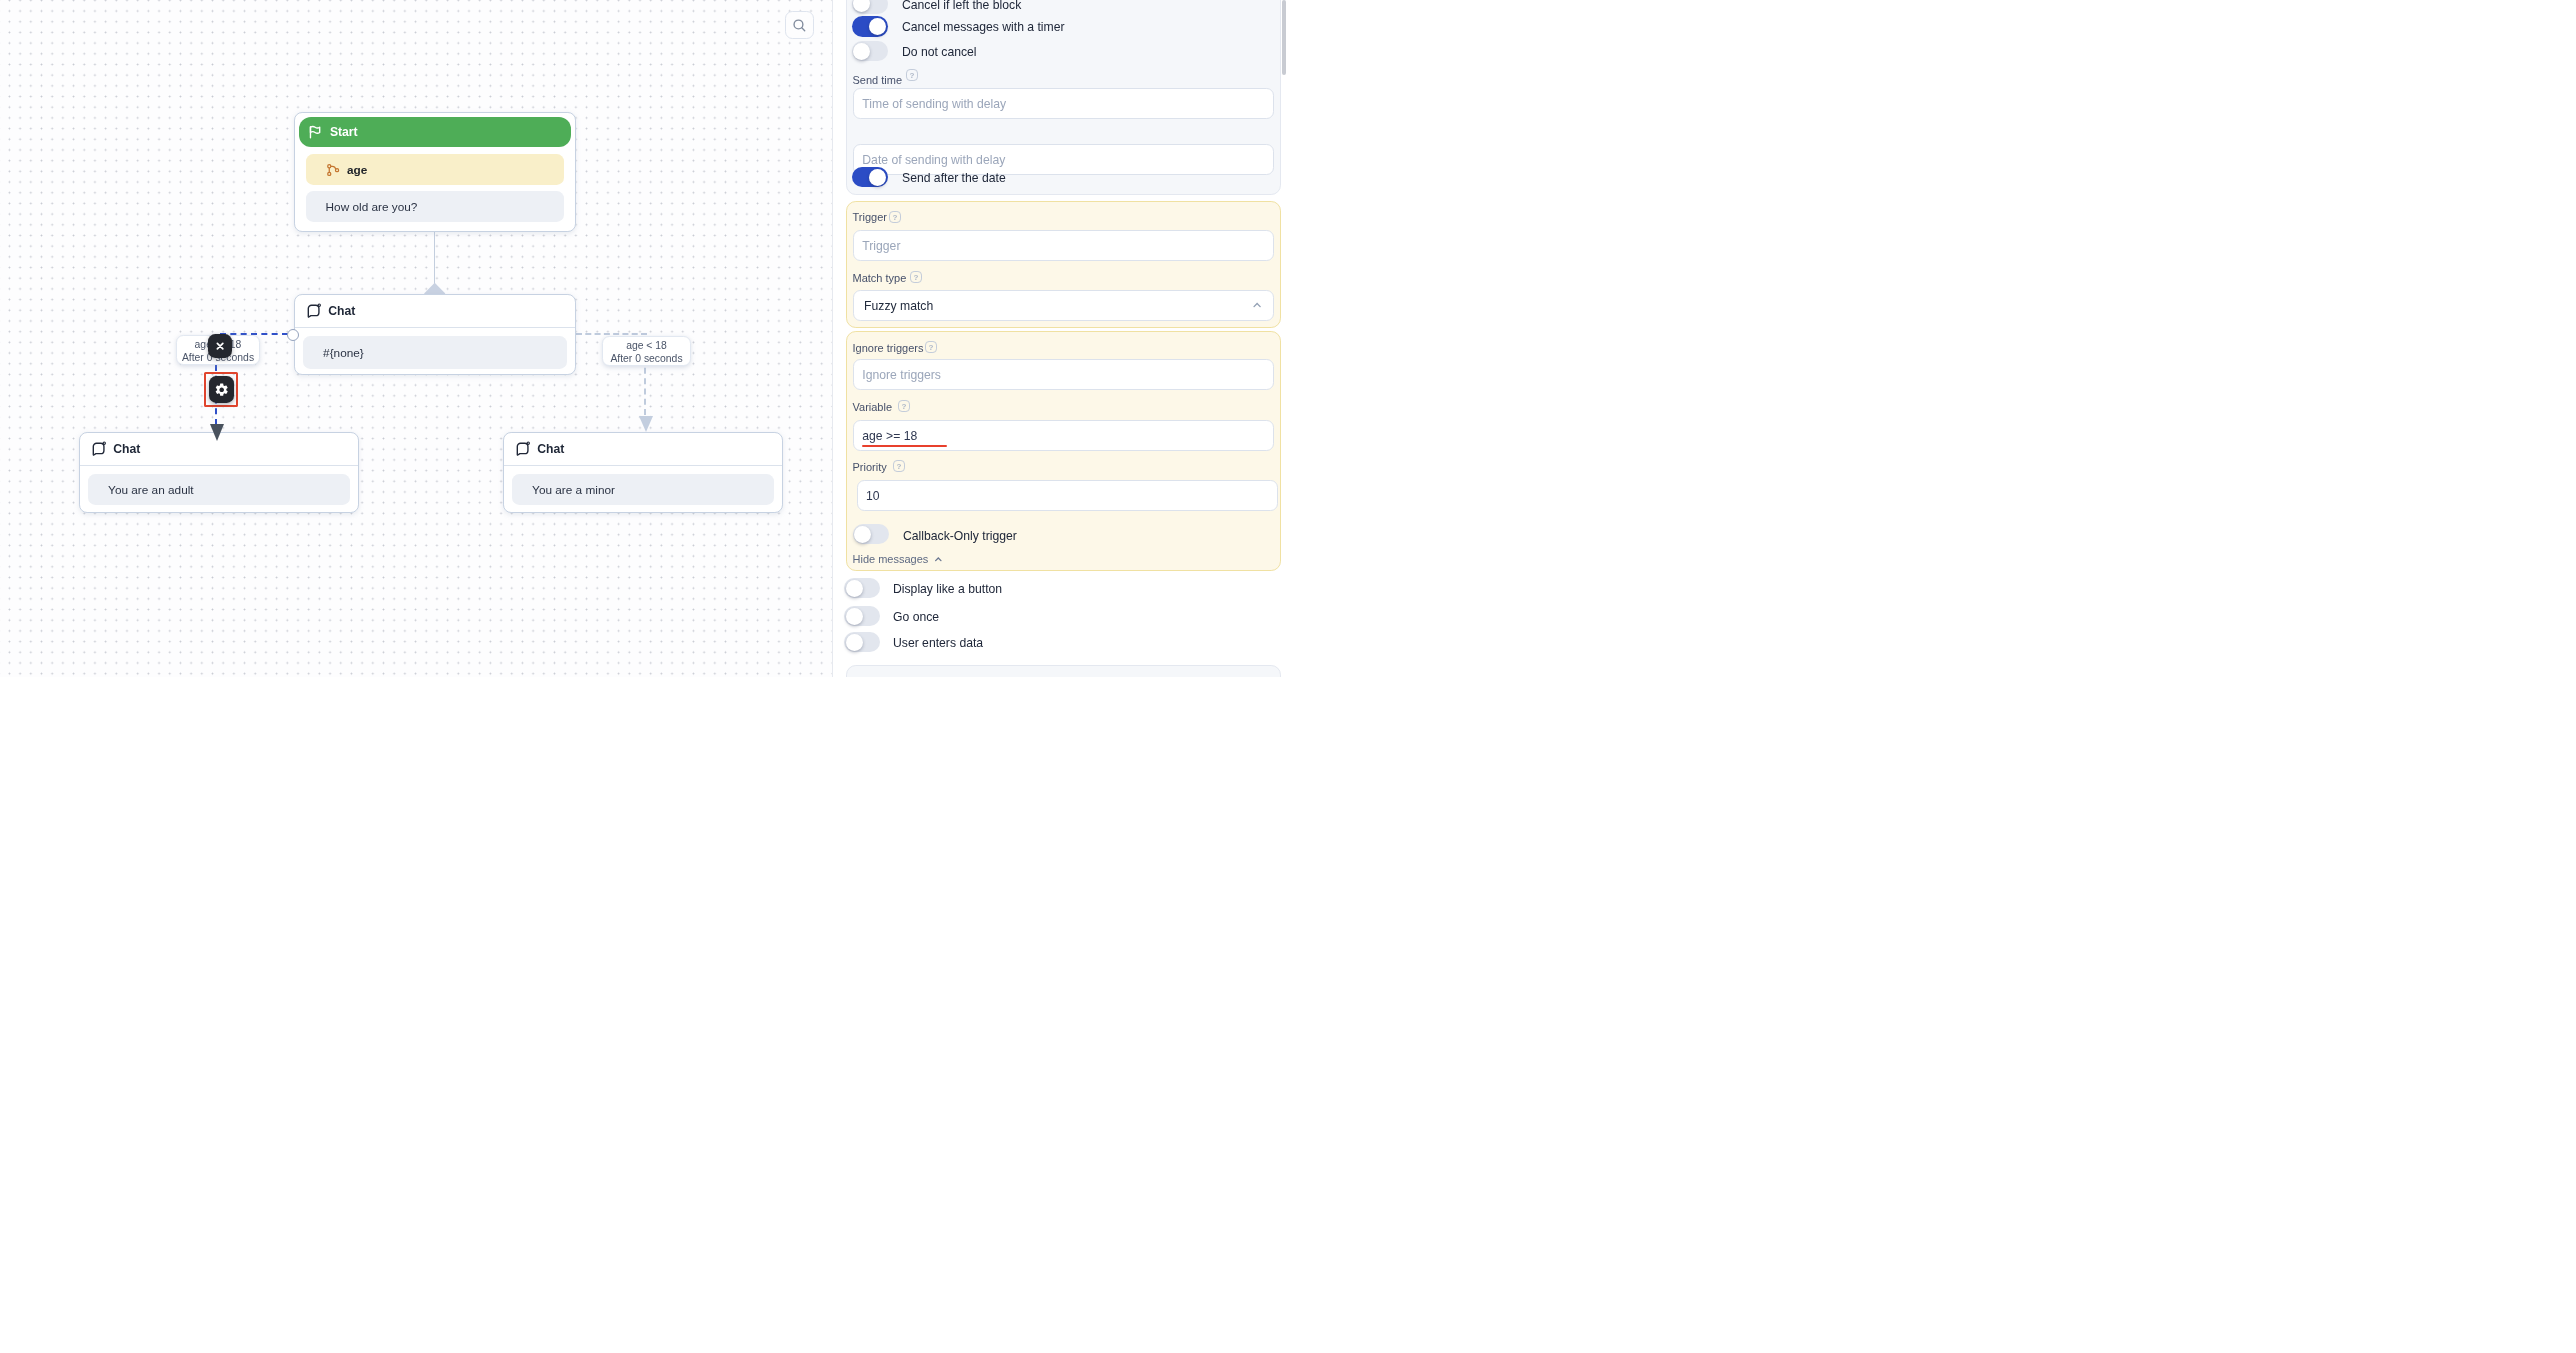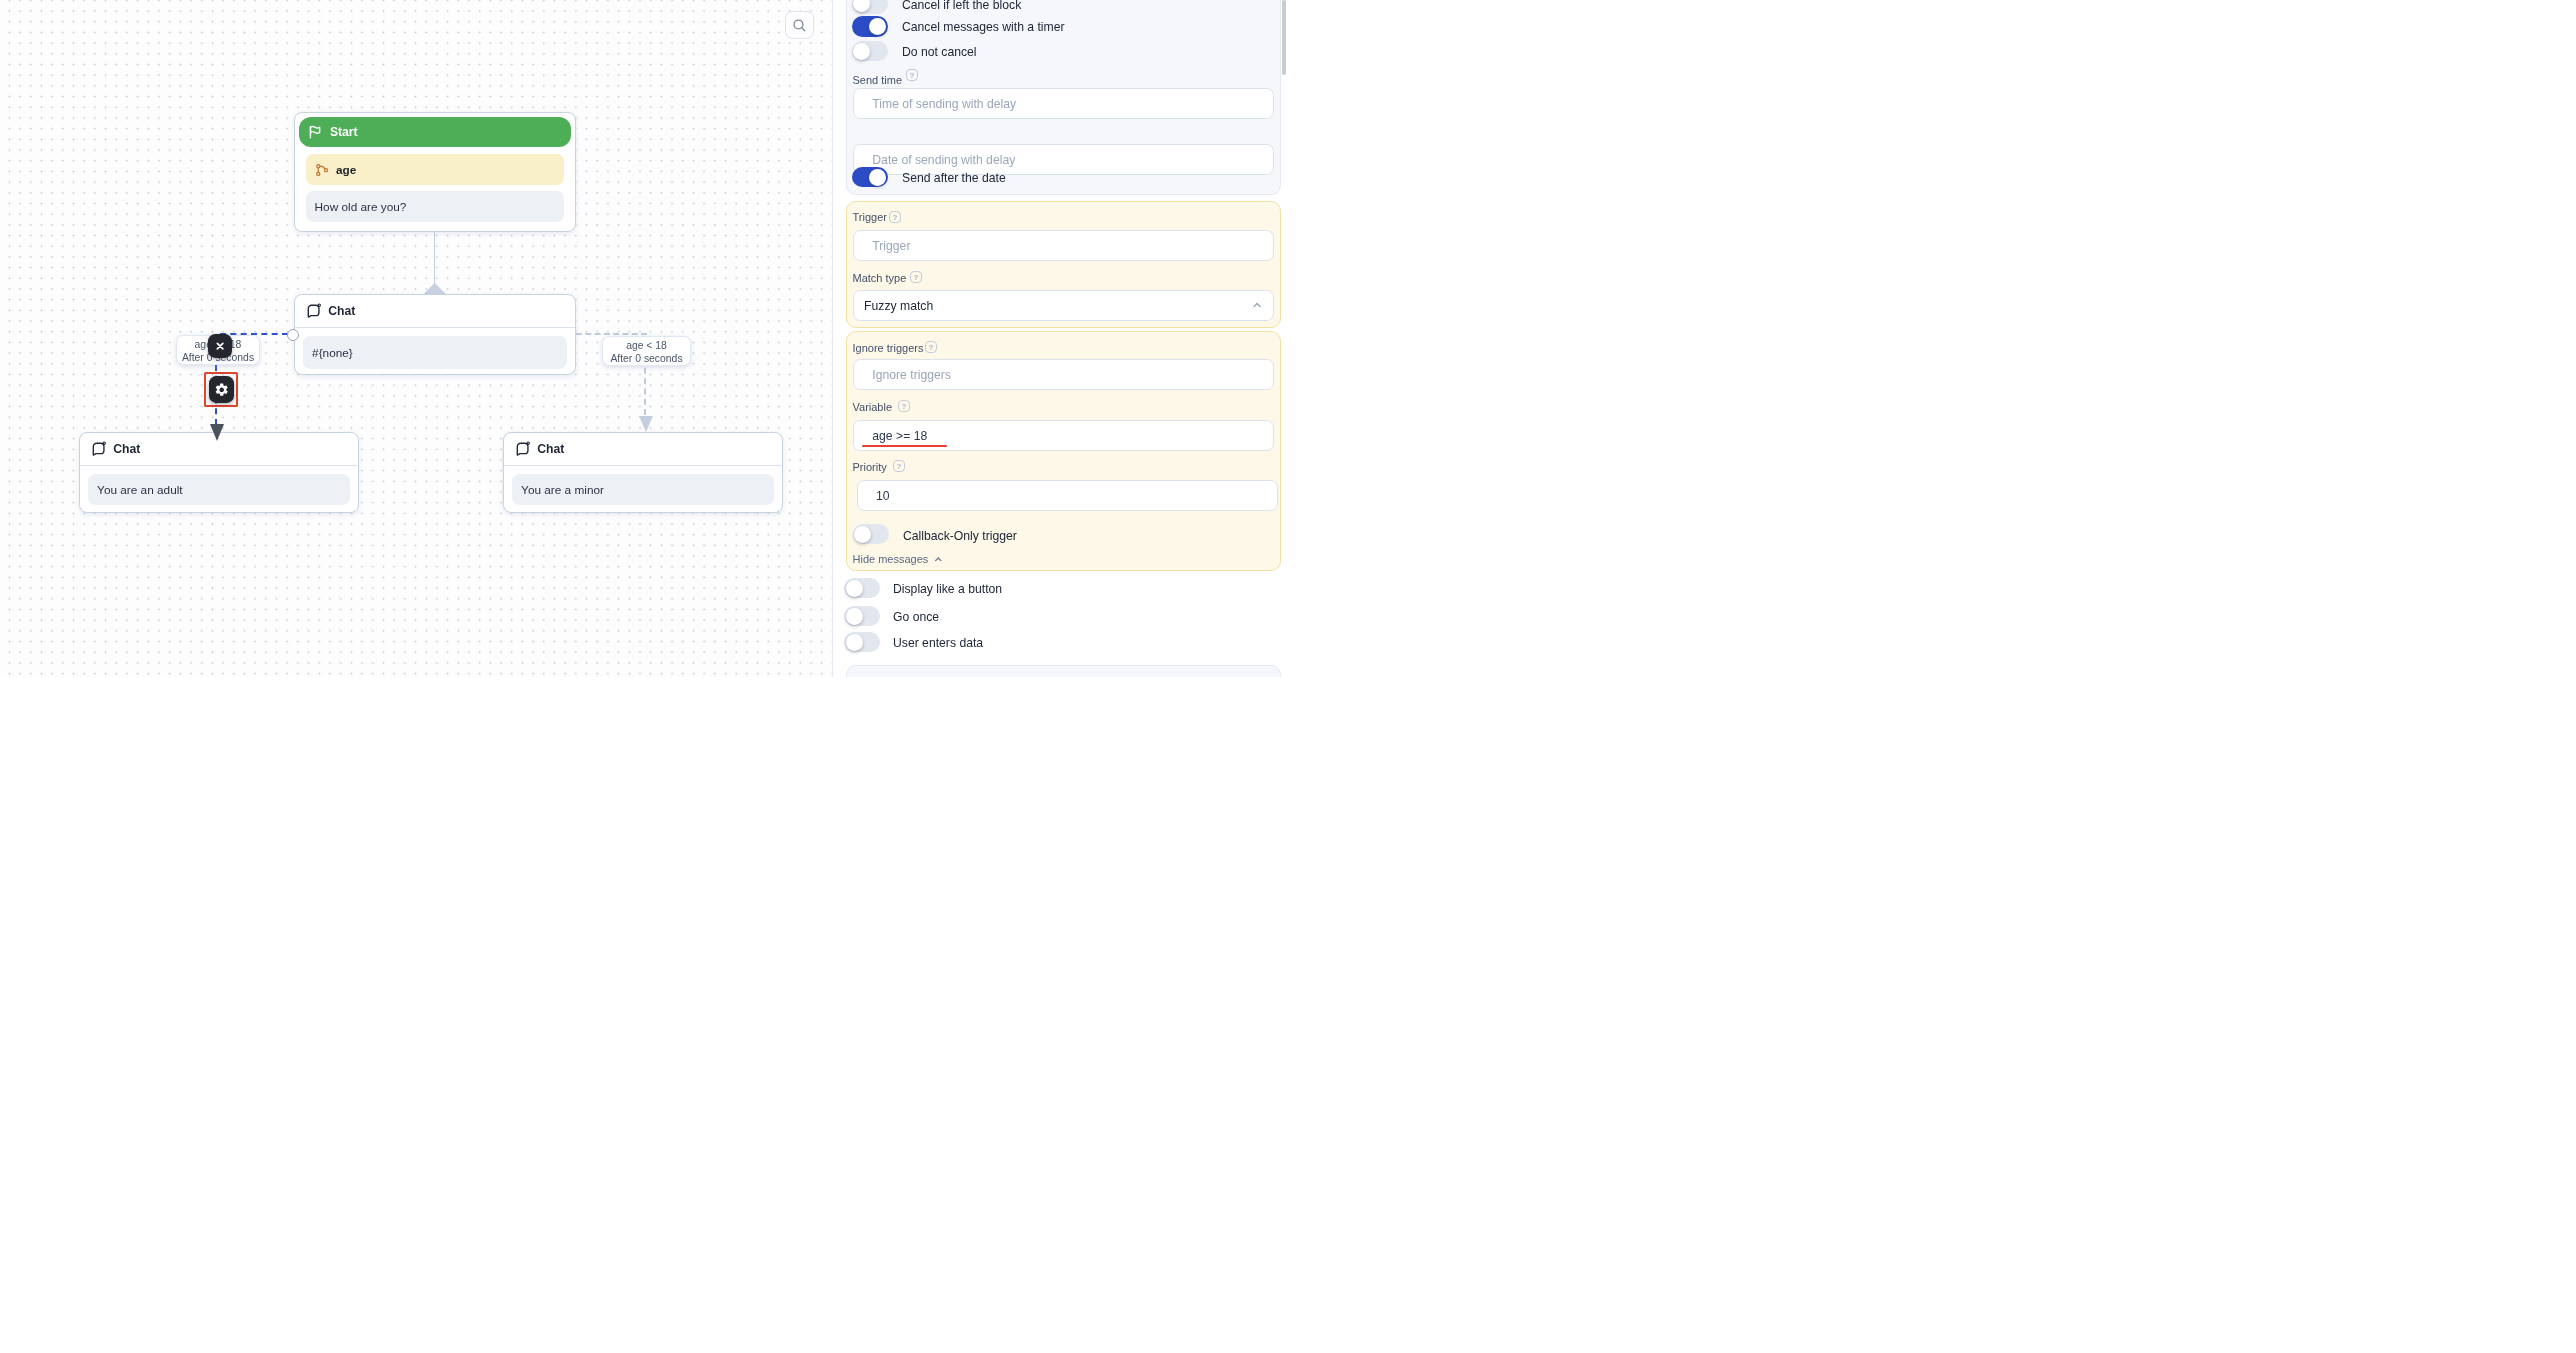--- a/index.html
+++ b/index.html
@@ -13,21 +13,21 @@
           background-size:10.7px 10.7px;background-position:4.1px 5.7px;}
   .search-btn{position:absolute;left:785px;top:10.6px;width:28.5px;height:28.5px;border:1.2px solid #dee4ee;
           border-radius:7.3px;background:#fdfdfe;display:flex;align-items:center;justify-content:center;}
 
   .node{position:absolute;background:#fff;border:1.1px solid #c7d2e2;border-radius:8.1px;
         box-shadow:0 1.6px 4.9px rgba(140,155,180,.18);z-index:2;}
   .nheader{position:absolute;left:0;top:0;right:0;height:32px;display:flex;align-items:center;gap:7.3px;
         padding:0 10.6px;font-size:12.2px;font-weight:700;color:#1e2636;}
   .ndivider{position:absolute;left:0;right:0;top:32px;height:0.8px;background:#dbe2ec;}
   .nrow{position:absolute;left:8.1px;right:8.1px;border-radius:7.3px;background:#edf0f5;display:flex;
-        align-items:center;padding:0 9px;font-size:11.8px;color:#2b3344;}
+        align-items:center;padding:0 20px;font-size:11.8px;color:#2b3344;}
   .gheader{position:absolute;left:4.1px;top:4.1px;right:4.1px;height:30px;background:#4ead57;border-radius:12px;
         color:#fff;display:flex;align-items:center;gap:7.3px;padding:0 8.1px;font-weight:700;font-size:12.2px;}
   .vrow{background:#f9efc9;font-weight:600;gap:7.3px;color:#23262b;}
 
   .edge-vline{position:absolute;width:0;border-left:1.3px solid #c3cede;z-index:1;}
   .diamond{position:absolute;width:15.4px;height:15.4px;background:#c9d2e2;transform:rotate(45deg);z-index:1;}
   .dash-blue-h{position:absolute;height:0;border-top:2.4px dashed #3050c8;z-index:1;}
   .dash-blue-v{position:absolute;width:0;border-left:2.4px dashed #3050c8;z-index:1;}
   .dash-gray-h{position:absolute;height:0;border-top:2px dashed #bfcbdd;z-index:1;}
   .dash-gray-v{position:absolute;width:0;border-left:2px dashed #bfcbdd;z-index:1;}
@@ -52,21 +52,21 @@
   .toggle{position:absolute;width:36px;height:20.3px;border-radius:10.6px;background:#e2e6ee;}
   .toggle .knob{position:absolute;top:1.6px;left:1.6px;width:17px;height:17px;border-radius:50%;background:#fff;
          box-shadow:0 1.6px 3.3px rgba(25,35,65,.3);}
   .toggle.on{background:#2b4cc5;}
   .toggle.on .knob{left:auto;right:1.6px;}
   .tlabel{position:absolute;font-size:12.2px;color:#20283a;white-space:nowrap;}
   .slabel{position:absolute;font-size:11px;color:#46506a;white-space:nowrap;}
   .help{position:absolute;width:12.2px;height:12.2px;border:1.2px solid #c3ccda;border-radius:4.1px;color:#aeb8c8;
         font-size:8.1px;font-weight:700;display:flex;align-items:center;justify-content:center;background:transparent;}
   .pinput{position:absolute;width:421px;height:31px;border:0.8px solid #dce2ec;border-radius:7.3px;background:#fff;
-        padding:0 18px;font-size:12.2px;color:#2e3750;font-family:"Liberation Sans","DejaVu Sans",sans-serif;outline:none;}
+        padding:0 8px;font-size:12.2px;color:#2e3750;font-family:"Liberation Sans","DejaVu Sans",sans-serif;outline:none;}
   .pinput::placeholder{color:#9ba6ba;opacity:1;}
   .pselect{position:absolute;width:421px;height:31px;border:0.8px solid #dce2ec;border-radius:7.3px;background:#fff;
         display:flex;align-items:center;padding:0 9.8px;font-size:12.2px;color:#222b3d;}
   .pselect svg{margin-left:auto;}
   .red-underline{position:absolute;height:2.4px;background:#e8402c;border-radius:1.2px;z-index:2;}
   .link{position:absolute;font-size:11px;color:#5d6982;display:flex;align-items:center;gap:4.9px;}
   .scroll-thumb{position:absolute;left:1282px;top:0;width:4.1px;height:75px;background:#c8cbd2;border-radius:2.4px;}
 </style>
 </head>
 <body>

